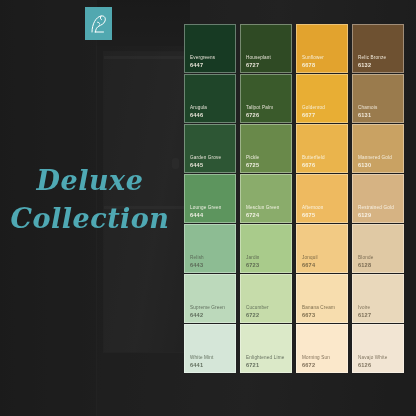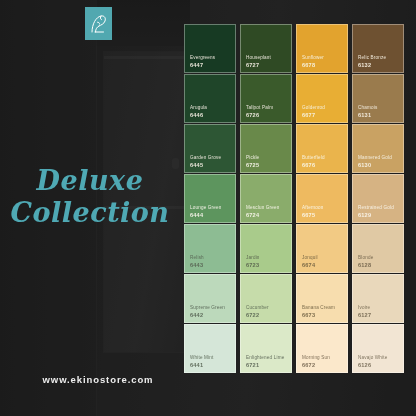--- a/index.html
+++ b/index.html
@@ -90,21 +90,21 @@
   }
   .script {
     color: #4fa9b4;
     font-family: "DejaVu Serif", serif;
     font-style: italic;
     font-weight: 700;
     letter-spacing: .5px;
     line-height: .96;
   }
   .script-1 { font-size: 27px; }
-  .script-2 { font-size: 27px; margin-top: 6px; }
+  .script-2 { font-size: 27px; margin-top: 12px; }
   .subtitle {
     margin-top: 9px;
     color: #f0f0f0;
     font-size: 10.5px;
     letter-spacing: 2.4px;
     font-weight: 400;
   }
 
   .site {
     position: absolute;
@@ -175,21 +175,20 @@
         <path d="M8.6 9.2 C9.8 9.2 10.6 10 10.6 11"></path>
       </svg>
     </span>
   </div>
 
   <div class="left-text">
     <div class="script script-1">Deluxe</div>
     <div class="script script-2">Collection</div>
   </div>
 
-  <div class="site">www.ekinostore.com</div>
 
   <div class="grid" id="swatch-grid">
       <div class="swatch" style="background: rgb(23, 58, 35); color: rgb(232, 228, 216);">
         <div class="sw-name">Evergreens</div>
         <div class="sw-code">6447</div>
       </div>
       <div class="swatch" style="background: rgb(47, 74, 36); color: rgb(232, 228, 216);">
         <div class="sw-name">Houseplant</div>
         <div class="sw-code">6727</div>
       </div>

